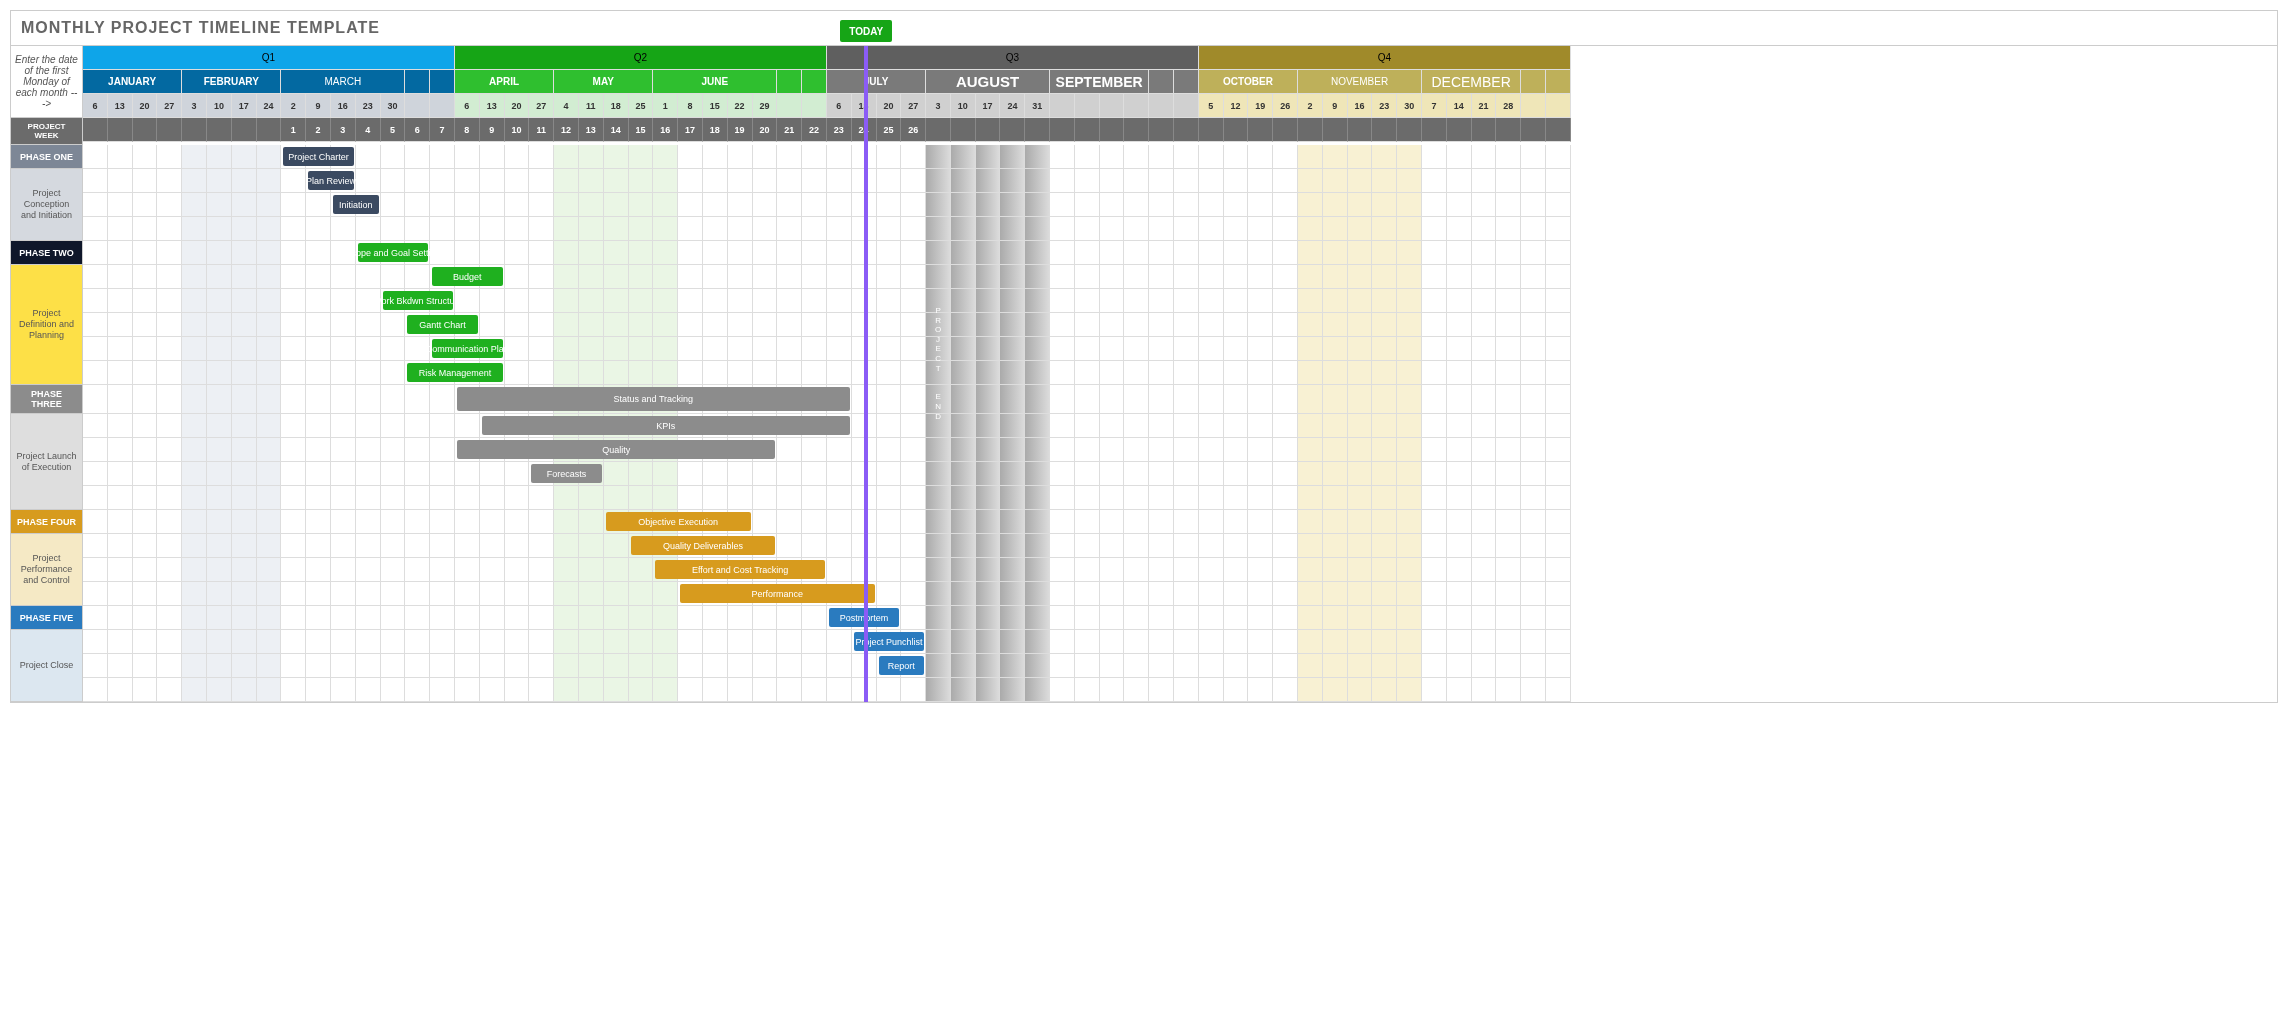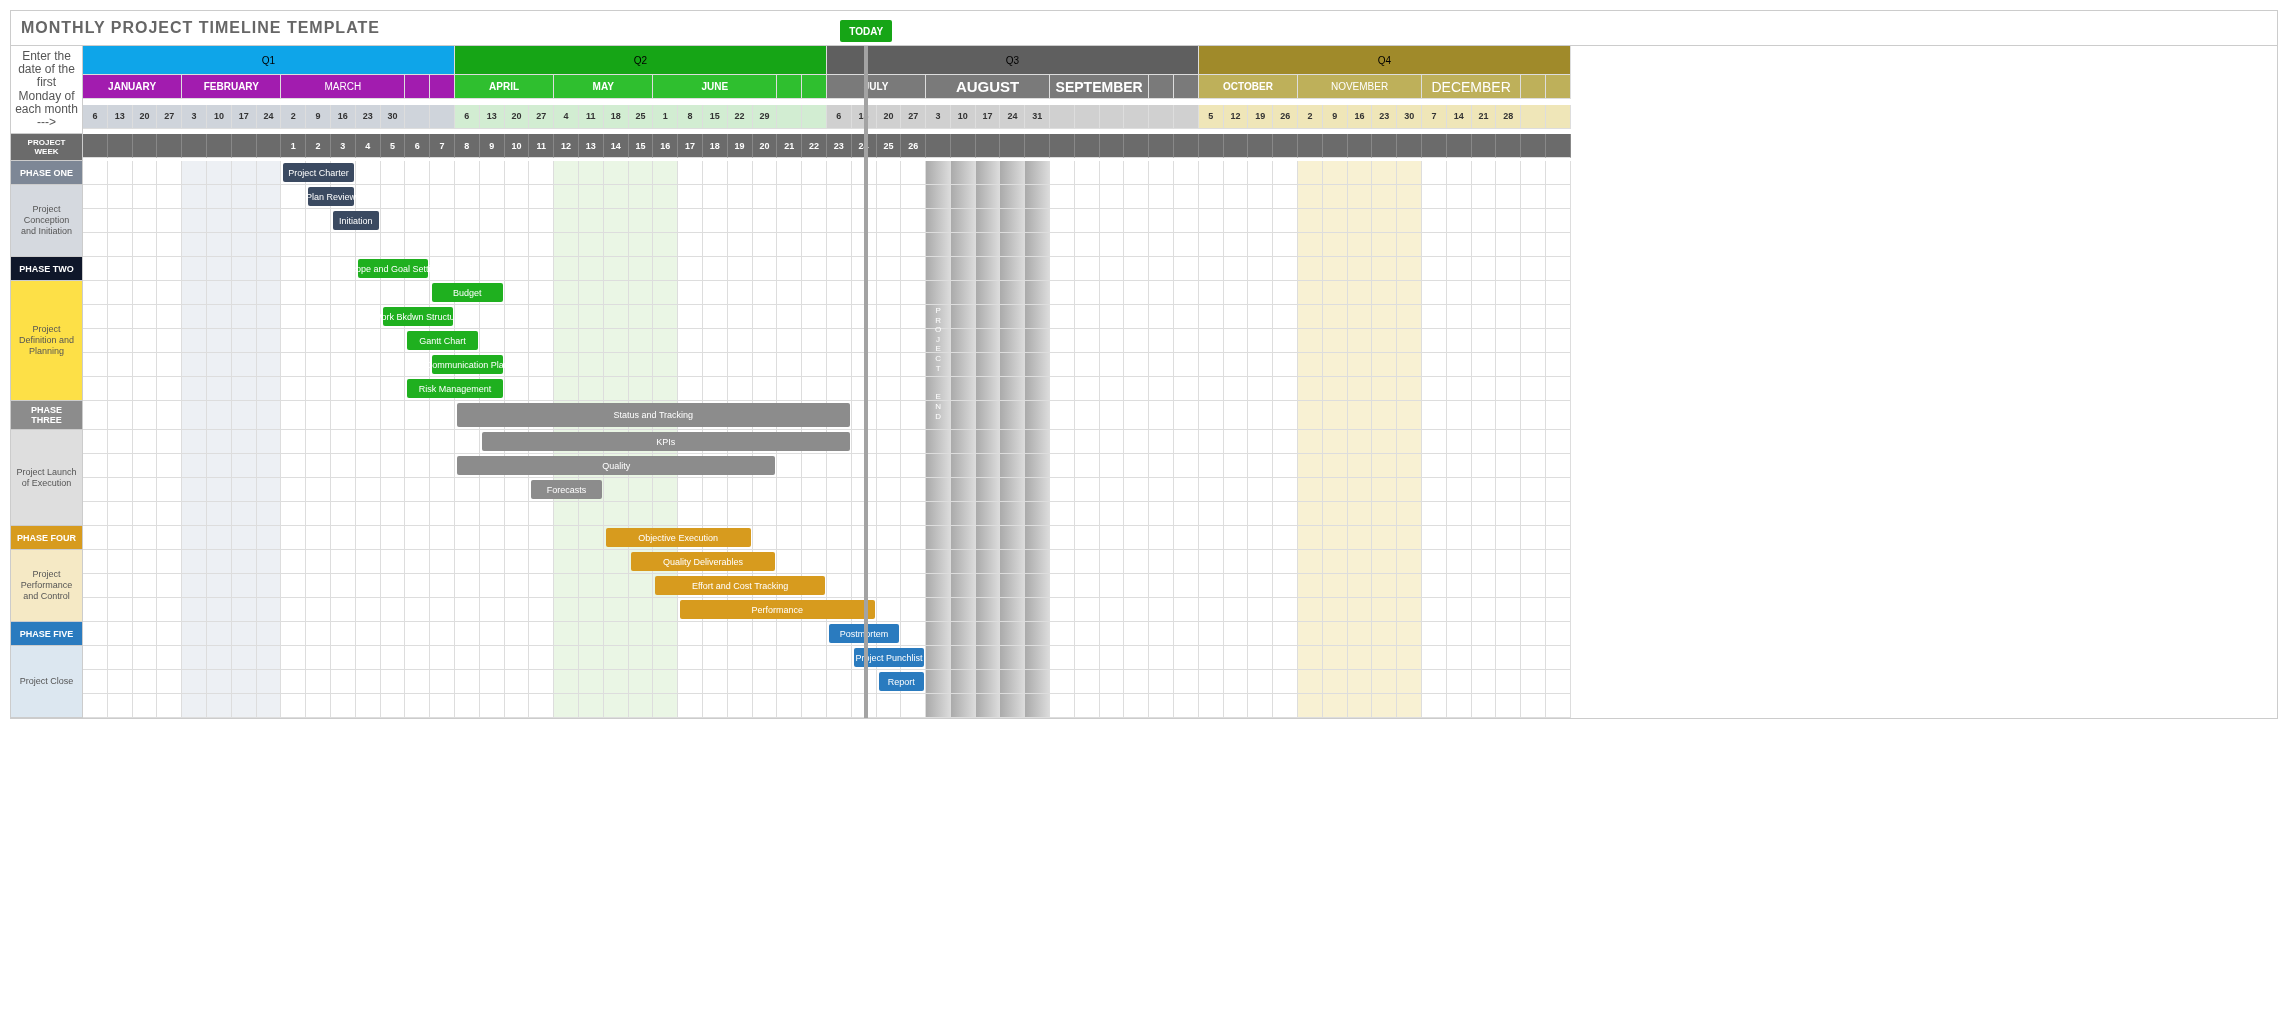--- a/index.html
+++ b/index.html
@@ -5,43 +5,43 @@
 *{box-sizing:border-box;margin:0;padding:0}
 body{font-family:Arial,sans-serif;font-size:10px;background:#fff;padding:10px}
 .wrap{border:1px solid #ccc;overflow:hidden}
 .title{font-size:16px;font-weight:bold;color:#666;letter-spacing:1px;padding:8px 10px}
 .grid{display:grid;grid-template-columns:72px repeat(60,24.8px);border-top:1px solid #ccc}
 .cell{border-right:1px solid #ddd;border-bottom:1px solid #ddd;display:flex;align-items:center;justify-content:center;text-align:center;position:relative;min-height:24px}
 .lcell{border-right:1px solid #ccc;border-bottom:1px solid #ccc;display:flex;align-items:center;justify-content:center;text-align:center;padding:4px;font-size:9px;color:#555}
 .phase{font-weight:bold;color:#fff;font-size:9px}
 .bar{position:absolute;left:2px;right:2px;top:2px;bottom:2px;border-radius:2px;color:#fff;display:flex;align-items:center;justify-content:center;font-size:9px;padding:0 4px;white-space:nowrap;overflow:visible;z-index:5}
 .q1{background:#0ea5e9}.q2{background:#16a516}.q3{background:#5f5f5f}.q4{background:#a08a2a}
-.m-q1{background:#a21caf}.m-q2{background:#2fbf2f}.m-q3{background:#7a7a7a}.m-q4{background:#beb05a}
+.m-q1{background:#0369a1}.m-q2{background:#2fbf2f}.m-q3{background:#7a7a7a}.m-q4{background:#beb05a}
 .d-q1{background:#cfd4db;color:#333}.d-q2{background:#d2edd2;color:#333}.d-q3{background:#d0d0d0;color:#333}.d-q4{background:#efe6b8;color:#333}
 .shade-q1{background:#edf0f4 !important}.shade-q2{background:#eaf6e5 !important}.shade-q3{background:linear-gradient(90deg,#aaa,#ddd) !important}.shade-q4{background:#f8f1d3 !important}
 .shade-q3{border-right:none !important}
 .ph1{background:#7d8796}.ph1b{background:#3b4a61}
 .ph2{background:#0f172a}.ph2b{background:#1fb01f}
 .ph3{background:#8c8c8c}.ph3b{background:#8c8c8c}
 .ph4{background:#d79b1e}.ph4b{background:#d79b1e}
 .ph5{background:#2a7bbf}.ph5b{background:#2a7bbf}
 .lbl1{background:#d5d9df}.lbl2{background:#fde047}.lbl3{background:#dedede}.lbl4{background:#f5e9c5}.lbl5{background:#dce7f0}
-.today-wrap{position:absolute;top:0;bottom:0;width:4px;background:#a3a3a3;z-index:20}
+.today-wrap{position:absolute;top:0;bottom:0;width:4px;background:#8b5cf6;z-index:20}
 .today-flag{position:absolute;top:-26px;left:-24px;width:52px;height:22px;background:#16a516;color:#fff;font-weight:bold;display:flex;align-items:center;justify-content:center;font-size:10px;border-radius:2px}
 .today-flag:after{content:"";position:absolute;bottom:-6px;left:20px;border:6px solid transparent;border-top-color:#16a516}
 .rel{position:relative}
 .pend{position:absolute;left:0;right:0;top:30%;color:#fff;font-size:8px;text-align:center;line-height:1.2;letter-spacing:1px;z-index:6}
 </style>
 </head>
 <body>
 
 <div class="wrap rel">
   <div class="title">MONTHLY PROJECT TIMELINE TEMPLATE</div>
   <div class="grid rel qrow-done" id="grid" style="position: relative;">
-      <div class="lcell" style="grid-row:span 3;font-size:12px;line-height:1.1">Enter the date of the first Monday of each month ---&gt;</div>
+      <div class="lcell" style="grid-row:span 3;font-size:10px;font-style:italic;line-height:1.1">Enter the date of the first Monday of each month ---&gt;</div>
       <div class="cell q1" style="grid-column: span 15;">Q1</div>
       <div class="cell q2" style="grid-column: span 15;">Q2</div>
       <div class="cell q3" style="grid-column: span 15;">Q3</div>
       <div class="cell q4" style="grid-column: span 15;">Q4</div>
       <div class="cell m-q1 mrow-like" style="grid-column: span 4; height: 16px; font-weight: bold; color: rgb(255, 255, 255); font-size: 10px;">JANUARY</div>
       <div class="cell m-q1 mrow-like" style="grid-column: span 4; height: 16px; font-weight: bold; color: rgb(255, 255, 255); font-size: 10px;">FEBRUARY</div>
       <div class="cell m-q1 mrow-like" style="grid-column: span 5; height: 16px; font-weight: normal; color: rgb(255, 255, 255); font-size: 10px;">MARCH</div>
       <div class="cell m-q1 mrow-like" style="grid-column: span 1; height: 16px; font-weight: bold; color: rgb(255, 255, 255); font-size: 10px;"></div>
       <div class="cell m-q1 mrow-like" style="grid-column: span 1; height: 16px; font-weight: bold; color: rgb(255, 255, 255); font-size: 10px;"></div>
       <div class="cell m-q2 mrow-like" style="grid-column: span 4; height: 16px; font-weight: bold; color: rgb(255, 255, 255); font-size: 10px;">APRIL</div>

